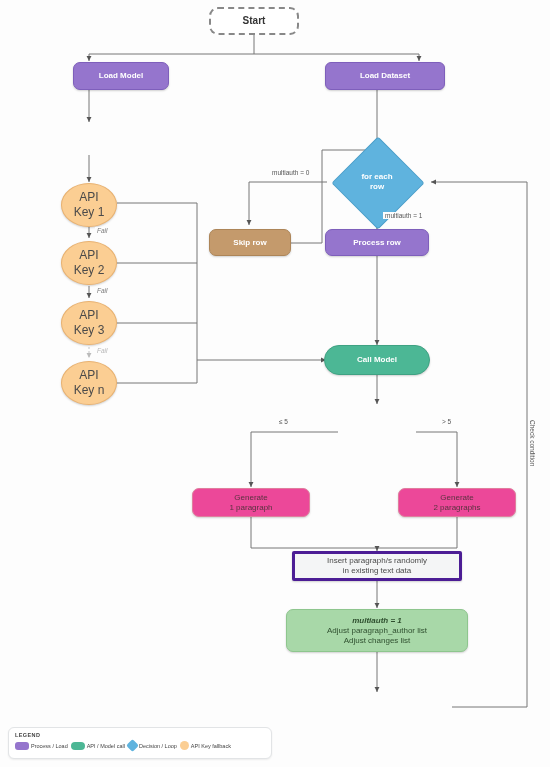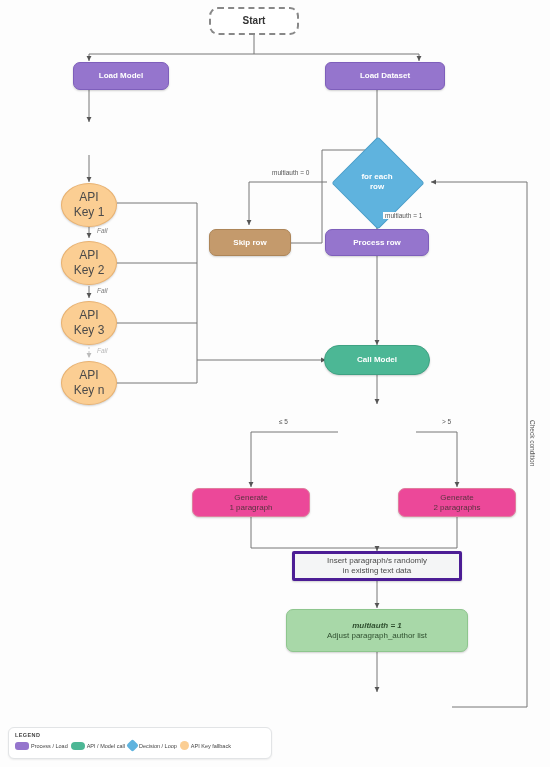--- a/index.html
+++ b/index.html
@@ -212,20 +212,21 @@
   </div>
 
   <div class="node n-gray" style="left:292px;top:551px;width:170px;height:30px;">
     <span class="lbl">Insert paragraph/s randomly
 in existing text data</span>
   </div>
 
   <div class="node n-green" style="left:286px;top:609px;width:182px;height:43px;flex-direction:column;gap:0;">
     <span class="lbl em">multiauth = 1</span>
     <span class="lbl">Adjust paragraph_author list</span>
+    <span class="lbl">Adjust changes list</span>
   </div>
 
 
   <div class="edge-label fail" style="left:95px;top:227px;">Fail</div>
   <div class="edge-label fail" style="left:95px;top:287px;">Fail</div>
   <div class="edge-label fail-dim" style="left:95px;top:347px;">Fail</div>
 
   <div class="edge-label" style="left:270px;top:169px;">multiauth = 0</div>
   <div class="edge-label" style="left:383px;top:212px;">multiauth = 1</div>
 

